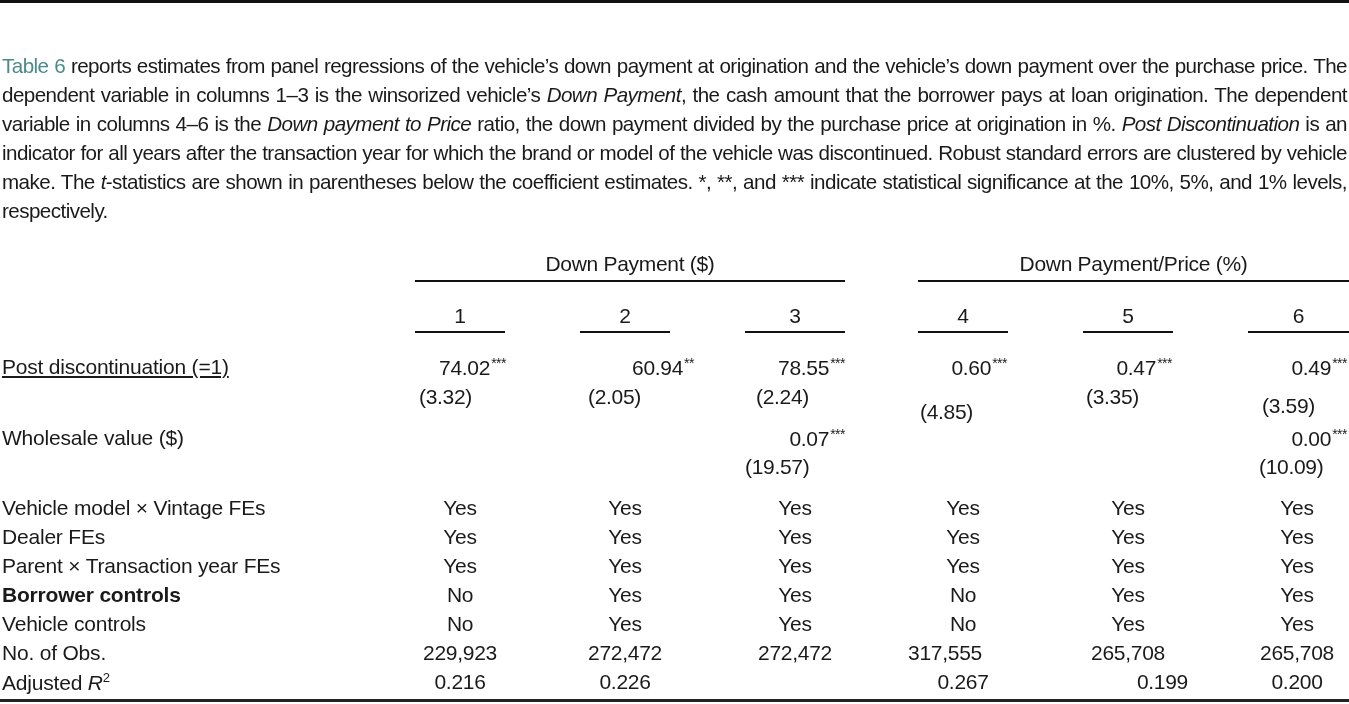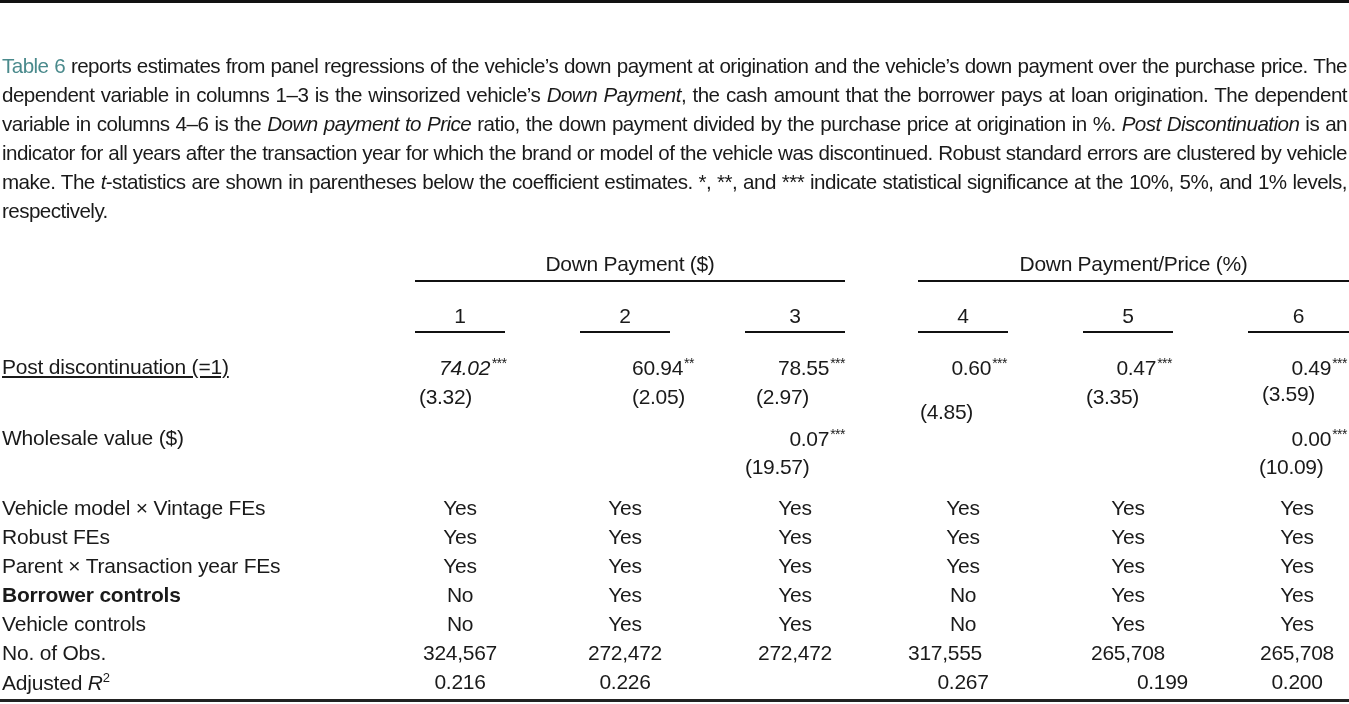--- a/index.html
+++ b/index.html
@@ -41,42 +41,42 @@
 
 <div class="rule" style="left:415px;  width:90px;  top:331px;"></div>
 <div class="rule" style="left:580px;  width:90px;  top:331px;"></div>
 <div class="rule" style="left:745px;  width:100px; top:331px;"></div>
 <div class="rule" style="left:918px;  width:90px;  top:331px;"></div>
 <div class="rule" style="left:1083px; width:90px;  top:331px;"></div>
 <div class="rule" style="left:1248px; width:101px; top:331px;"></div>
 
 <div class="row-label" style="top:355px;text-decoration:underline;">Post discontinuation (=1)</div>
 
-<div class="abs right" style="left:380px;  width:126px; top:355px;font-style:italic;"><span>74.02</span><span class="stars">***</span></div>
+<div class="abs right" style="left:380px;  width:126px; top:355px;"><span>74.02</span><span class="stars">***</span></div>
 <div class="abs right" style="left:570px;  width:124px; top:355px;"><span>60.94</span><span class="stars">**</span></div>
 <div class="abs right" style="left:720px;  width:125px; top:355px;"><span>78.55</span><span class="stars">***</span></div>
 <div class="abs right" style="left:880px;  width:127px; top:355px;"><span>0.60</span><span class="stars">***</span></div>
 <div class="abs right" style="left:1045px; width:127px; top:355px;"><span>0.47</span><span class="stars">***</span></div>
 <div class="abs right" style="left:1210px; width:137px; top:355px;"><span>0.49</span><span class="stars">***</span></div>
 
 <div class="abs" style="left:419px;  top:385px;">(3.32)</div>
-<div class="abs" style="left:588px;  top:385px;margin-left:44px;">(2.05)</div>
-<div class="abs" style="left:756px;  top:385px;">(2.97)</div>
+<div class="abs" style="left:588px;  top:385px;">(2.05)</div>
+<div class="abs" style="left:756px;  top:385px;">(2.24)</div>
 <div class="abs" style="left:920px;  top:400px;">(4.85)</div>
 <div class="abs" style="left:1086px; top:385px;">(3.35)</div>
-<div class="abs" style="left:1262px; top:382px;">(3.59)</div>
+<div class="abs" style="left:1262px; top:394px;">(3.59)</div>
 
 <div class="row-label" style="top:426px;">Wholesale value ($)</div>
 <div class="abs right" style="left:720px;  width:125px; top:426px;"><span>0.07</span><span class="stars">***</span></div>
 <div class="abs right" style="left:1210px; width:137px; top:426px;"><span>0.00</span><span class="stars">***</span></div>
 <div class="abs" style="left:745px;  top:455px;">(19.57)</div>
 <div class="abs" style="left:1248px; top:455px;margin-left:11px;">(10.09)</div>
 
 <div class="row-label" style="top:496px;">Vehicle model × Vintage FEs</div>
-<div class="row-label" style="top:525px;">Robust FEs</div>
+<div class="row-label" style="top:525px;">Dealer FEs</div>
 <div class="row-label" style="top:554px;">Parent × Transaction year FEs</div>
 <div class="row-label" style="top:583px;font-weight:bold;">Borrower controls</div>
 <div class="row-label" style="top:612px;">Vehicle controls</div>
 <div class="row-label" style="top:641px;">No. of Obs.</div>
 <div class="row-label" style="top:670px;"><span>Adjusted </span><i>R</i><sup>2</sup></div>
 
 <div class="abs center" style="left:400px;  width:120px; top:496px;">Yes</div>
 <div class="abs center" style="left:565px;  width:120px; top:496px;">Yes</div>
 <div class="abs center" style="left:735px;  width:120px; top:496px;">Yes</div>
 <div class="abs center" style="left:903px;  width:120px; top:496px;">Yes</div>
@@ -104,21 +104,21 @@
 <div class="abs center" style="left:1068px; width:120px; top:583px;">Yes</div>
 <div class="abs center" style="left:1237px; width:120px; top:583px;">Yes</div>
 
 <div class="abs center" style="left:400px;  width:120px; top:612px;">No</div>
 <div class="abs center" style="left:565px;  width:120px; top:612px;">Yes</div>
 <div class="abs center" style="left:735px;  width:120px; top:612px;">Yes</div>
 <div class="abs center" style="left:903px;  width:120px; top:612px;">No</div>
 <div class="abs center" style="left:1068px; width:120px; top:612px;">Yes</div>
 <div class="abs center" style="left:1237px; width:120px; top:612px;">Yes</div>
 
-<div class="abs center" style="left:400px;  width:120px; top:641px;">324,567</div>
+<div class="abs center" style="left:400px;  width:120px; top:641px;">229,923</div>
 <div class="abs center" style="left:565px;  width:120px; top:641px;">272,472</div>
 <div class="abs center" style="left:735px;  width:120px; top:641px;">272,472</div>
 <div class="abs center" style="left:885px;  width:120px; top:641px;">317,555</div>
 <div class="abs center" style="left:1068px; width:120px; top:641px;">265,708</div>
 <div class="abs center" style="left:1237px; width:120px; top:641px;">265,708</div>
 
 <div class="abs center" style="left:400px;  width:120px; top:670px;">0.216</div>
 <div class="abs center" style="left:565px;  width:120px; top:670px;">0.226</div>
 <div class="abs center" style="left:735px;  width:120px; top:666px;margin-top:40px;">0.239</div>
 <div class="abs center" style="left:903px;  width:120px; top:670px;">0.267</div>

